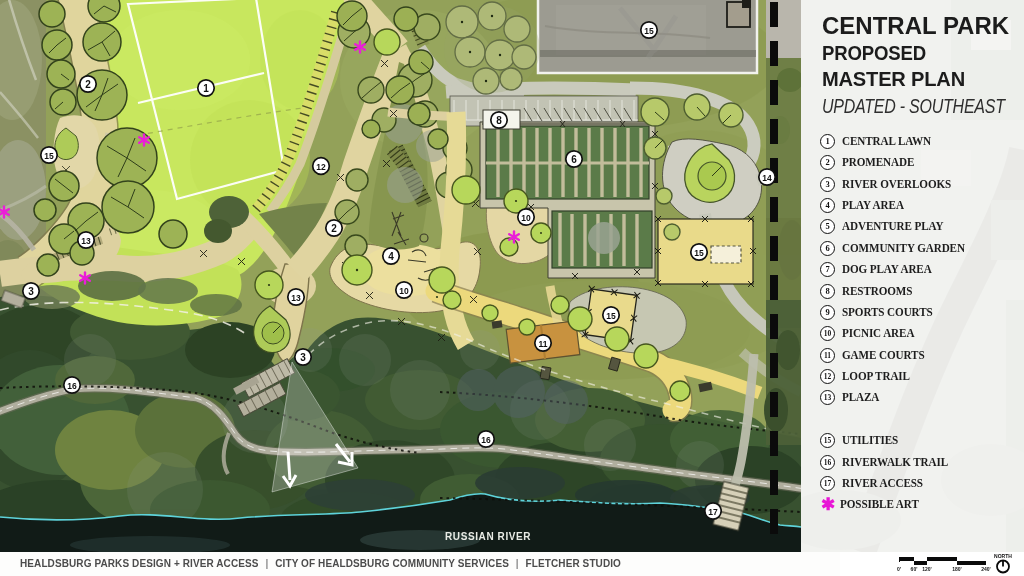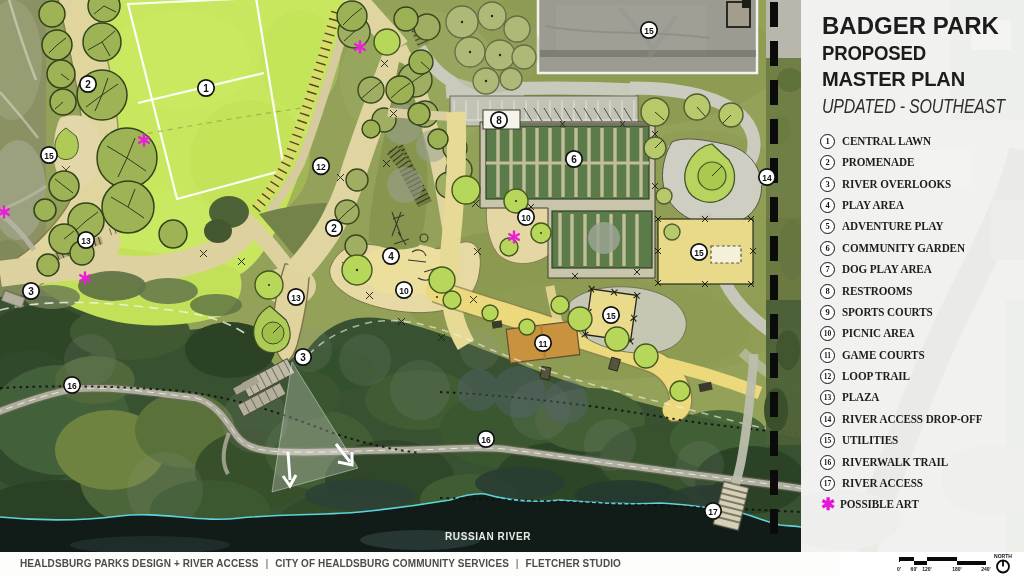--- a/index.html
+++ b/index.html
@@ -706,21 +706,21 @@
       <rect x="170" y="20" width="40" height="30" fill="#f2f2ee"></rect>
       <rect x="120" y="150" width="50" height="36" fill="#efefeb"></rect>
       <rect x="190" y="200" width="33" height="60" fill="#dcded8"></rect>
       <rect x="205" y="300" width="18" height="252" fill="#dddfd9"></rect>
       <ellipse cx="40" cy="520" rx="60" ry="30" fill="#dfe1db"></ellipse>
       <ellipse cx="190" cy="480" rx="50" ry="36" fill="#e2e4de"></ellipse>
     </g>
     <rect x="0" y="0" width="223" height="552" fill="#ffffff" opacity="0.42"></rect>
   </svg>
 
-  <div class="ptitle t1">BADGER PARK</div>
+  <div class="ptitle t1">CENTRAL PARK</div>
 
   <div class="ptitle t2">PROPOSED</div>
 
   <div class="ptitle t3">MASTER PLAN</div>
 
   <div class="ptitle t4">UPDATED - SOUTHEAST</div>
 
   <div class="lrow" style="top:131px"><span class="lnum">1</span><span class="ltxt">CENTRAL LAWN</span></div>
 
   <div class="lrow" style="top:152px"><span class="lnum">2</span><span class="ltxt">PROMENADE</span></div>
@@ -740,21 +740,20 @@
   <div class="lrow" style="top:302px"><span class="lnum">9</span><span class="ltxt">SPORTS COURTS</span></div>
 
   <div class="lrow" style="top:323px"><span class="lnum" style="font-size:7.5px">10</span><span class="ltxt">PICNIC AREA</span></div>
 
   <div class="lrow" style="top:345px"><span class="lnum" style="font-size:7.5px">11</span><span class="ltxt">GAME COURTS</span></div>
 
   <div class="lrow" style="top:366px"><span class="lnum" style="font-size:7.5px">12</span><span class="ltxt">LOOP TRAIL</span></div>
 
   <div class="lrow" style="top:387px"><span class="lnum" style="font-size:7.5px">13</span><span class="ltxt">PLAZA</span></div>
 
-  <div class="lrow" style="top:409px"><span class="lnum" style="font-size:7.5px">14</span><span class="ltxt">RIVER ACCESS DROP-OFF</span></div>
 
   <div class="lrow" style="top:430px"><span class="lnum" style="font-size:7.5px">15</span><span class="ltxt">UTILITIES</span></div>
 
   <div class="lrow" style="top:452px"><span class="lnum" style="font-size:7.5px">16</span><span class="ltxt">RIVERWALK TRAIL</span></div>
 
   <div class="lrow" style="top:473px"><span class="lnum" style="font-size:7.5px">17</span><span class="ltxt">RIVER ACCESS</span></div>
 
   <div class="lrow" style="top:494px"><span class="lstar">✱</span><span class="ltxt" style="margin-left:4px">POSSIBLE ART</span></div>
 </div>
 

